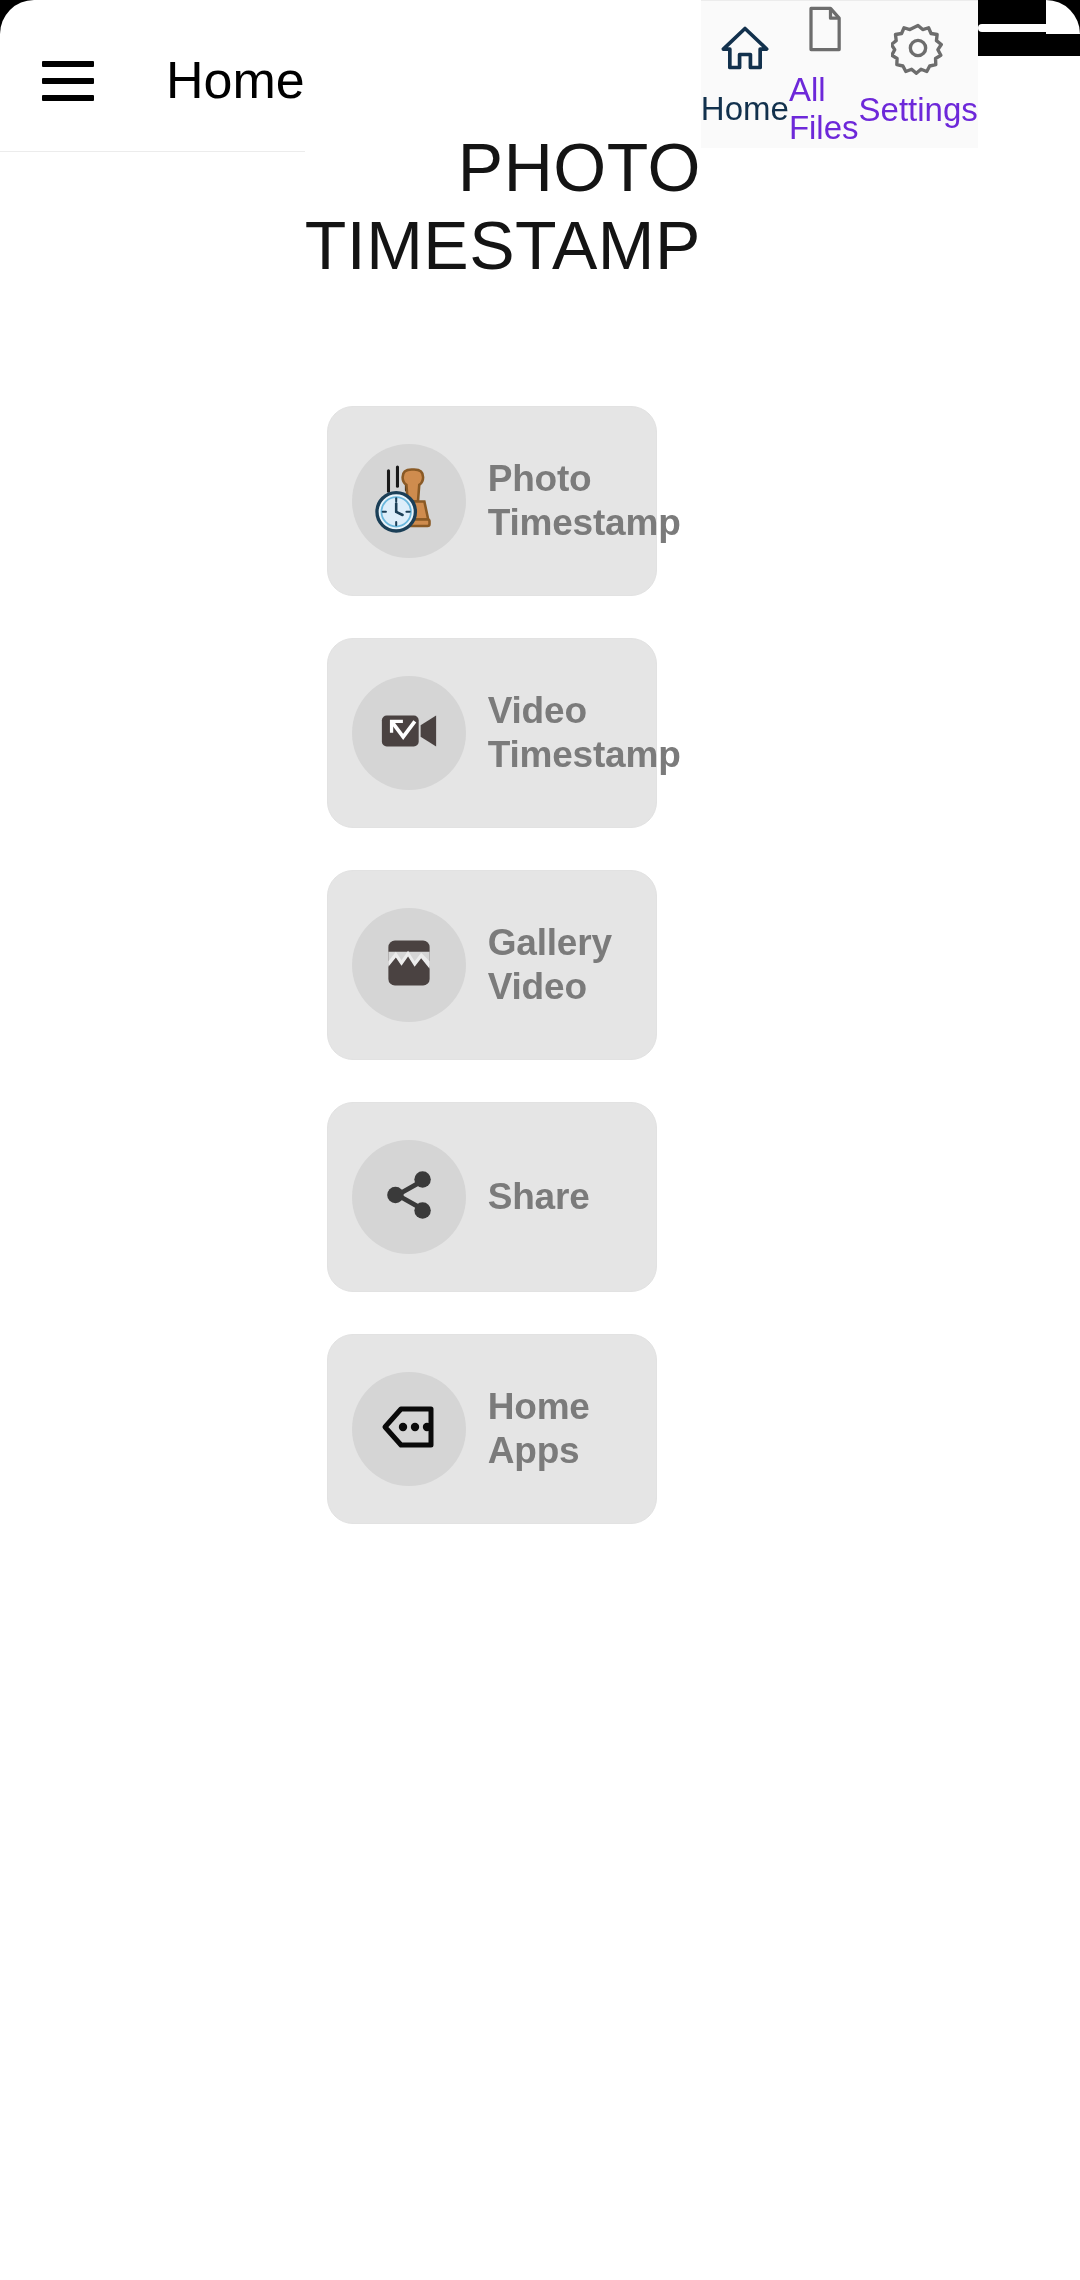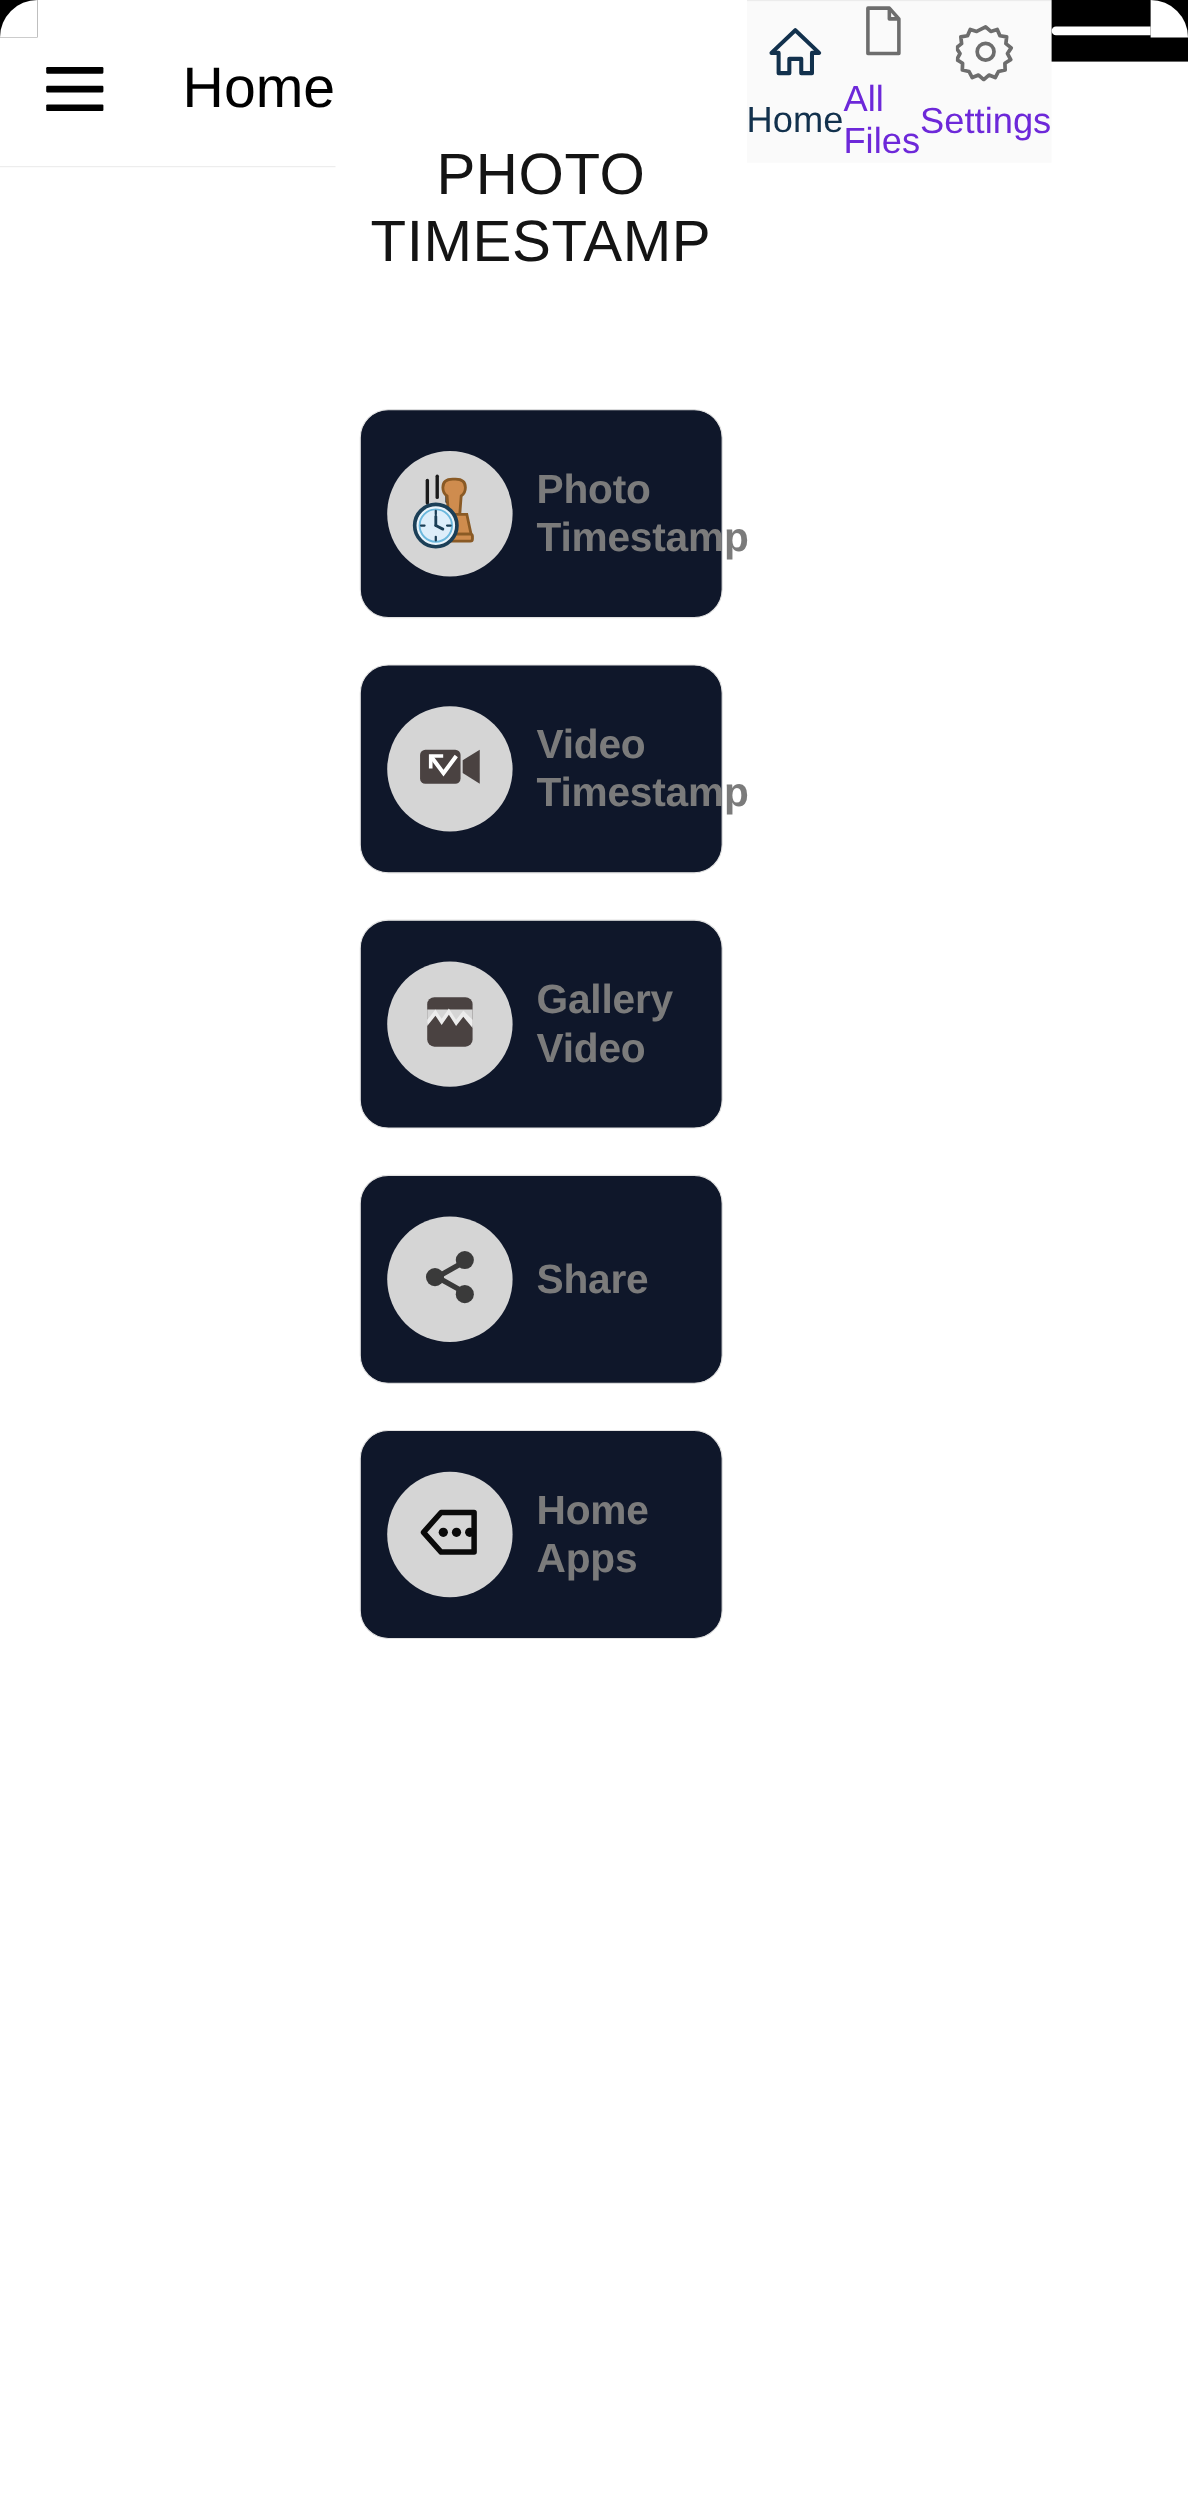--- a/index.html
+++ b/index.html
@@ -43,37 +43,37 @@
   .appbar-title {
     font-size:52px; font-weight:400; color:#000;
     margin-left:62px; margin-top:8px;
     letter-spacing:0px;
   }
 
   
   .content { flex:1 1 auto; position:relative; background:#fff; }
 
   .page-title {
-    text-align:center;
-    font-size:53px;
+    text-align:right;
+    font-size:68px;
     font-weight:400;
     color:#141414;
     letter-spacing:0.5px;
     margin-top:128px;
   }
 
   .grid {
     margin-top:122px;
     padding:0 22px;
     display:flex; flex-wrap:wrap;
     gap:42px 42px;
   }
   .card {
     width:330px; height:190px;
-    background:#0f172a;
+    background:#e5e5e5;
     border:1.6px solid #e2e2e2;
     border-radius:26px;
     display:flex; align-items:center;
     padding-left:24px;
     cursor:pointer;
     box-sizing:border-box;
   }
   .icon-circle {
     width:114px; height:114px;
     border-radius:50%;

